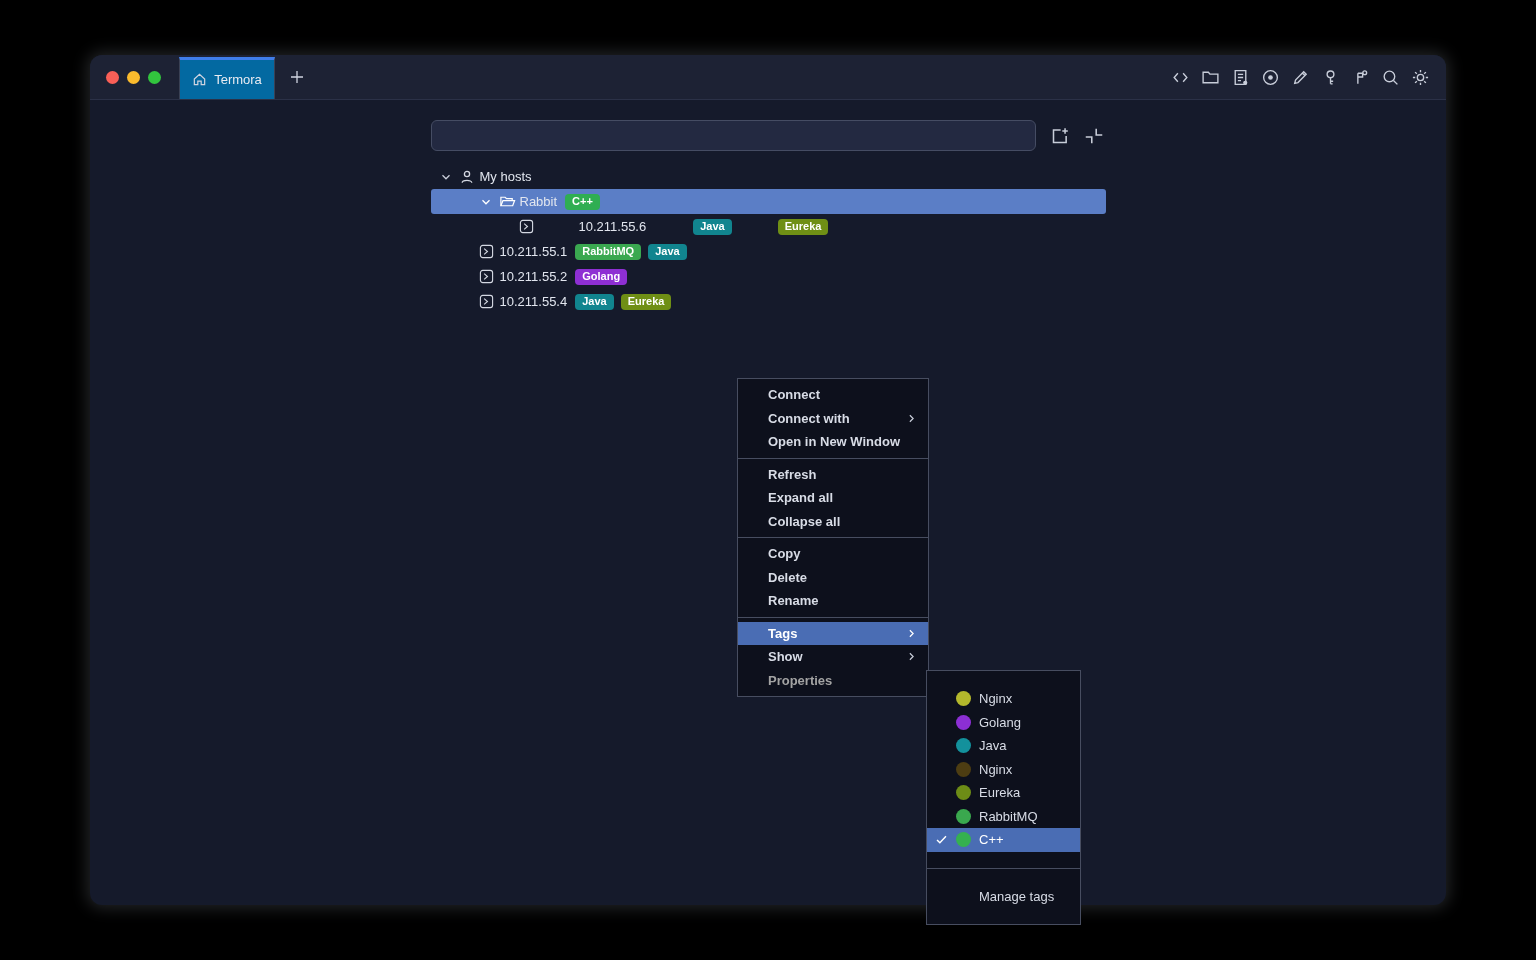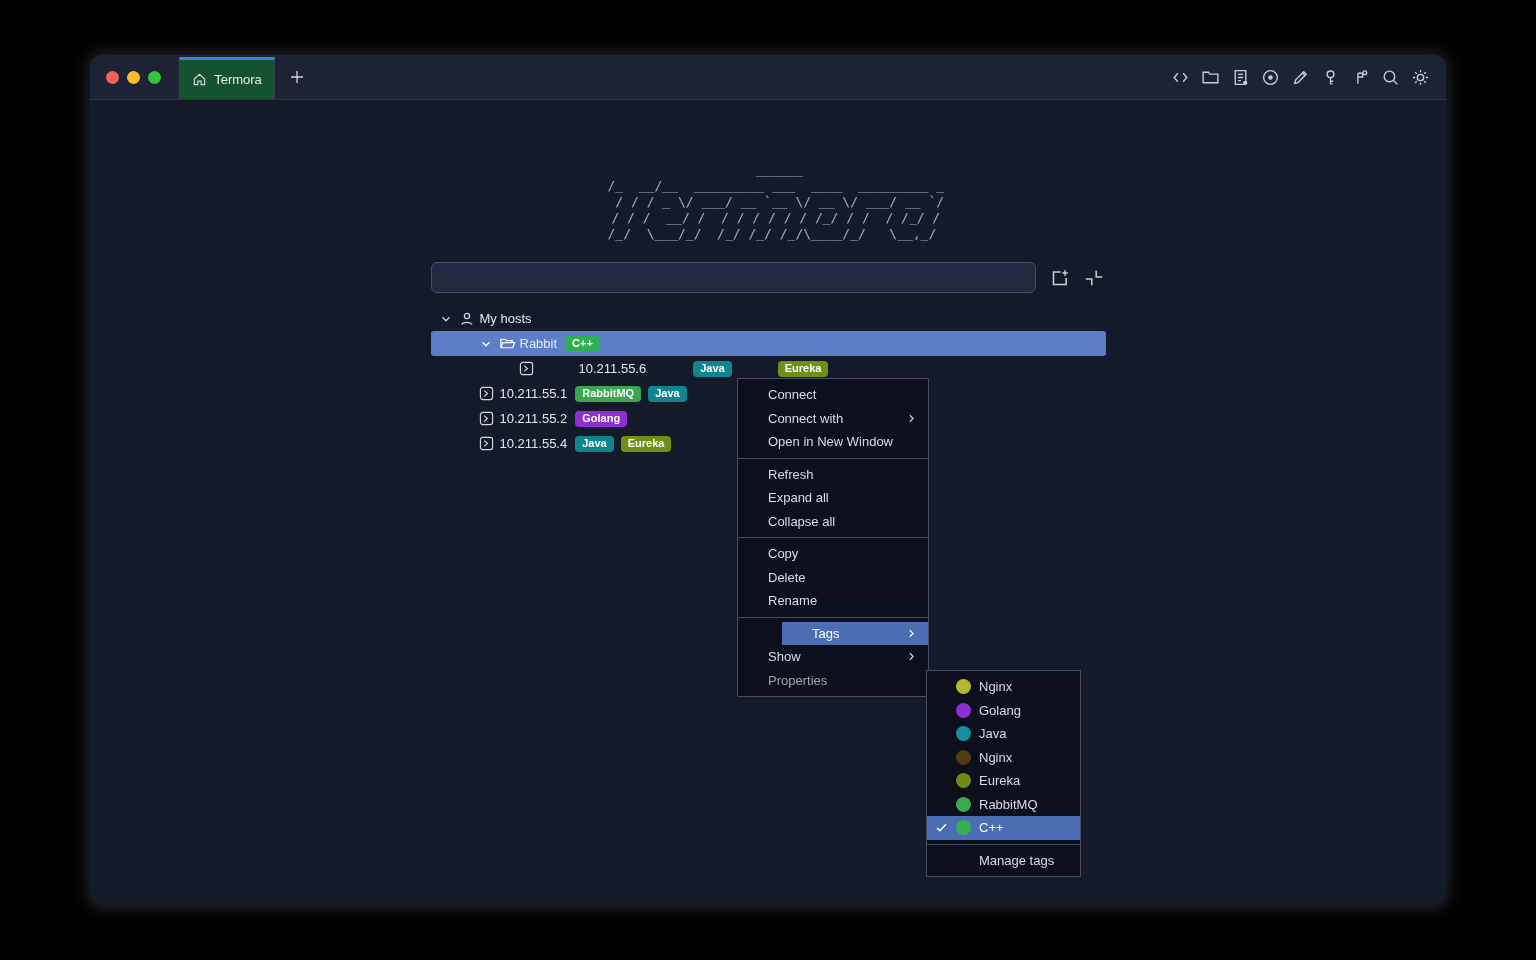--- a/index.html
+++ b/index.html
@@ -15,21 +15,21 @@
 
   
   .titlebar {
     height: 45px; background: #1d2234; display: flex; align-items: stretch;
     border-bottom: 1px solid #2b3147;
   }
   .traffic { display: flex; align-items: center; gap: 8px; padding: 0 18px 0 16px; }
   .light { width: 13px; height: 13px; border-radius: 50%; }
   .tab {
     width: 96px; display: flex; align-items: center; justify-content: center; gap: 7px;
-    background: #14532d; border-left: 1px solid #3a4154; border-right: 1px solid #3a4154;
+    background: #0369a1; border-left: 1px solid #3a4154; border-right: 1px solid #3a4154;
     border-top: 3px solid #3f7dea; margin-top: 2px; color: #e8ebf2; font-size: 13px;
   }
   .newtab { display: flex; align-items: center; padding: 0 14px; }
   .tb-spacer { flex: 1; }
   .tb-icons { display: flex; align-items: center; gap: 11px; padding-right: 16px; }
   .tb-icons .tbi { width: 19px; height: 19px; display: flex; align-items: center;
     justify-content: center; cursor: pointer; }
   svg { display: block; }
 
   
@@ -64,33 +64,33 @@
 
   
   .menu {
     position: absolute; left: 737px; top: 378px; width: 192px;
     background: #0d101c; border: 1px solid #474d60; color: #d8dce6; font-size: 13px;
     z-index: 10;
   }
   .mgroup { padding: 4px 0; }
   .mgroup + .mgroup { border-top: 1px solid #474d60; }
   .mitem { height: 23.5px; display: flex; align-items: center; padding: 0 10px 0 30px;
-    cursor: pointer; }
+    cursor: pointer; font-weight: bold; }
   .mitem .mlabel { flex: 1; white-space: nowrap; }
-  .mitem.highlighted { background: #4a6db4; color: #fff; margin-left: 44px; }
+  .mitem.highlighted { background: #4a6db4; color: #fff; }
   .mitem.disabled { color: #a3a3a3; cursor: default; }
   .marrow { display: flex; align-items: center; }
 
   
   .submenu {
     position: absolute; left: 926px; top: 670px; width: 155px;
     background: #0d101c; border: 1px solid #474d60; color: #d8dce6; font-size: 13px;
     z-index: 11;
   }
-  .sgroup { padding: 4px 0; }
+  .sgroup { padding: 16px 0; }
   .sgroup + .sgroup { border-top: 1px solid #474d60; }
   .sitem { height: 23.5px; display: flex; align-items: center; padding: 0 8px; cursor: pointer; }
   .sitem.highlighted { background: #4a6db4; color: #fff; }
   .scheck { width: 21px; display: flex; align-items: center; }
   .sdot { width: 15px; height: 15px; border-radius: 50%; margin-right: 8px; flex: 0 0 15px; }
   .sfooter { height: 23.5px; display: flex; align-items: center; padding-left: 52px;
     cursor: pointer; }
 </style>
 </head>
 <body>
@@ -166,25 +166,20 @@
       <span class="tbi">
         <svg width="19" height="19" viewBox="0 0 18 18" fill="none" stroke="#c8cdd9" stroke-width="1.3">
           <circle cx="9" cy="9" r="3"></circle>
           <path d="M9 1.8 V4 M9 14 V16.2 M1.8 9 H4 M14 9 H16.2 M3.9 3.9 L5.5 5.5 M12.5 12.5 L14.1 14.1 M14.1 3.9 L12.5 5.5 M5.5 12.5 L3.9 14.1"></path>
         </svg>
       </span>
     </div>
   </div>
 
   <div class="content">
-    <pre class="ascii">   ______
-  /_  __/__  _________ ___  ____  _________ _
-   / / / _ \/ ___/ __ `__ \/ __ \/ ___/ __ `/
-  / / /  __/ /  / / / / / / /_/ / /  / /_/ /
- /_/  \___/_/  /_/ /_/ /_/\____/_/   \__,_/</pre>
 
     <div class="col">
       <div class="search-row">
         <input class="search-input" type="text" value="" style="">
         <span class="sbtn">
           <svg width="22" height="22" viewBox="0 0 20 20" fill="none" stroke="#c8cdd9" stroke-width="1.4">
             <path d="M11.5 4.5 H5 V16 H16.5 V10"></path>
             <path d="M15.5 3 V8 M13 5.5 H18"></path>
           </svg>
         </span>

